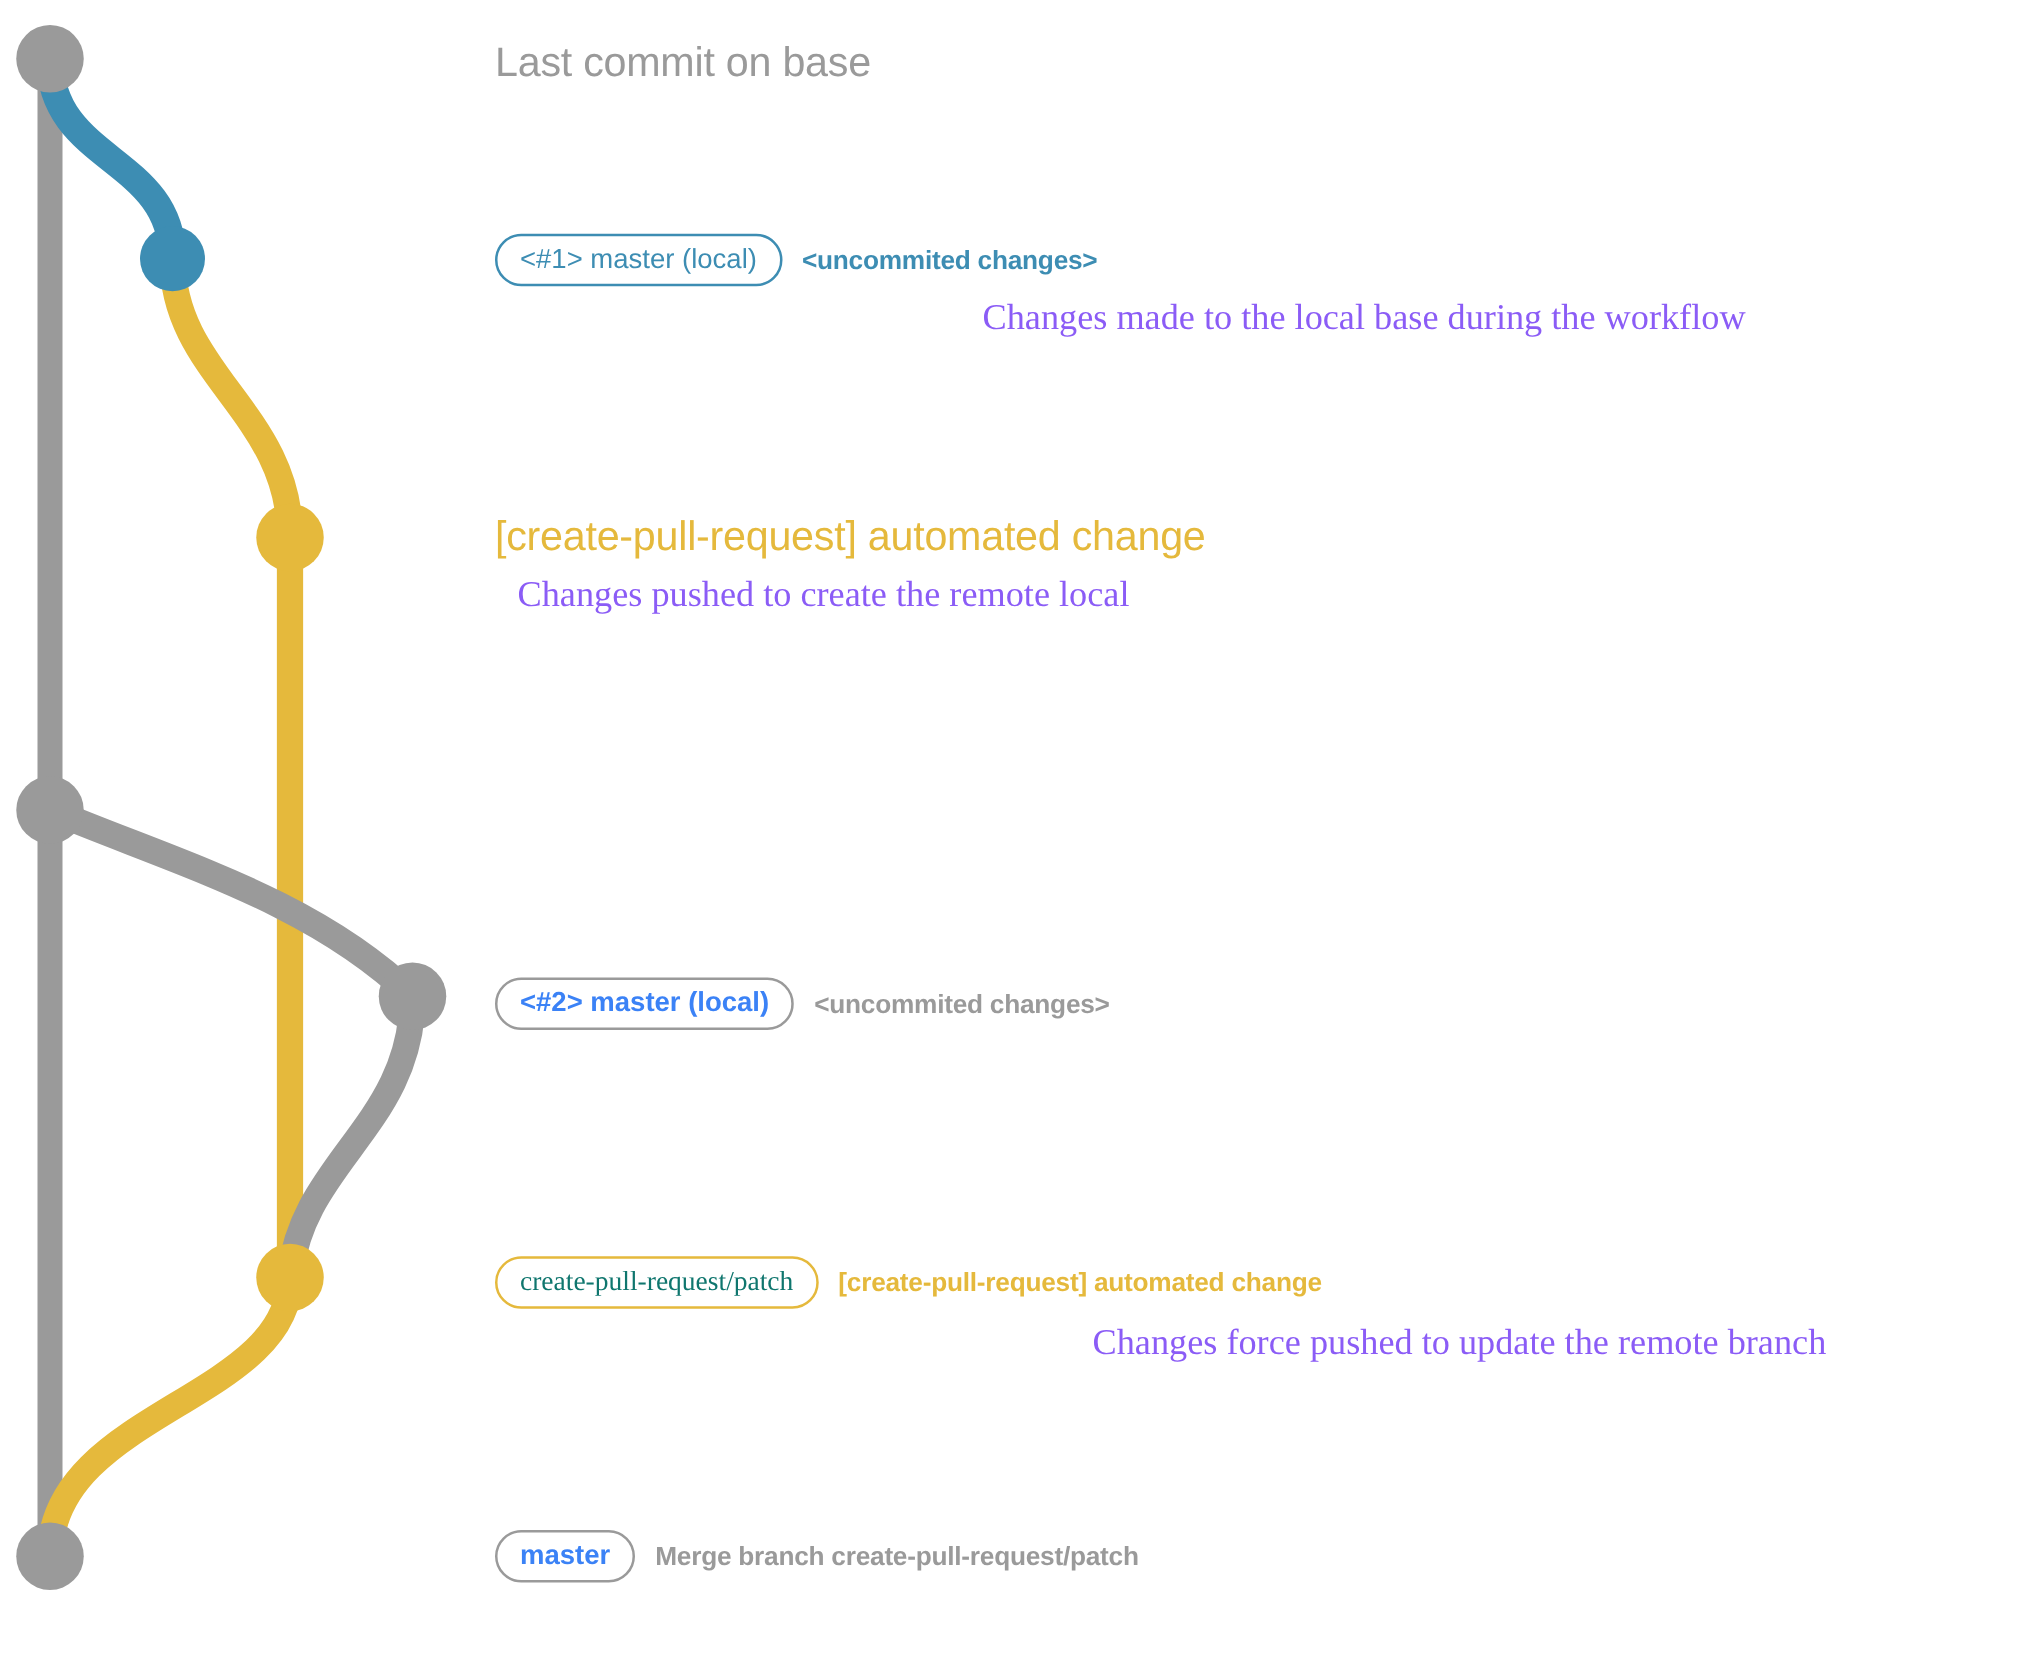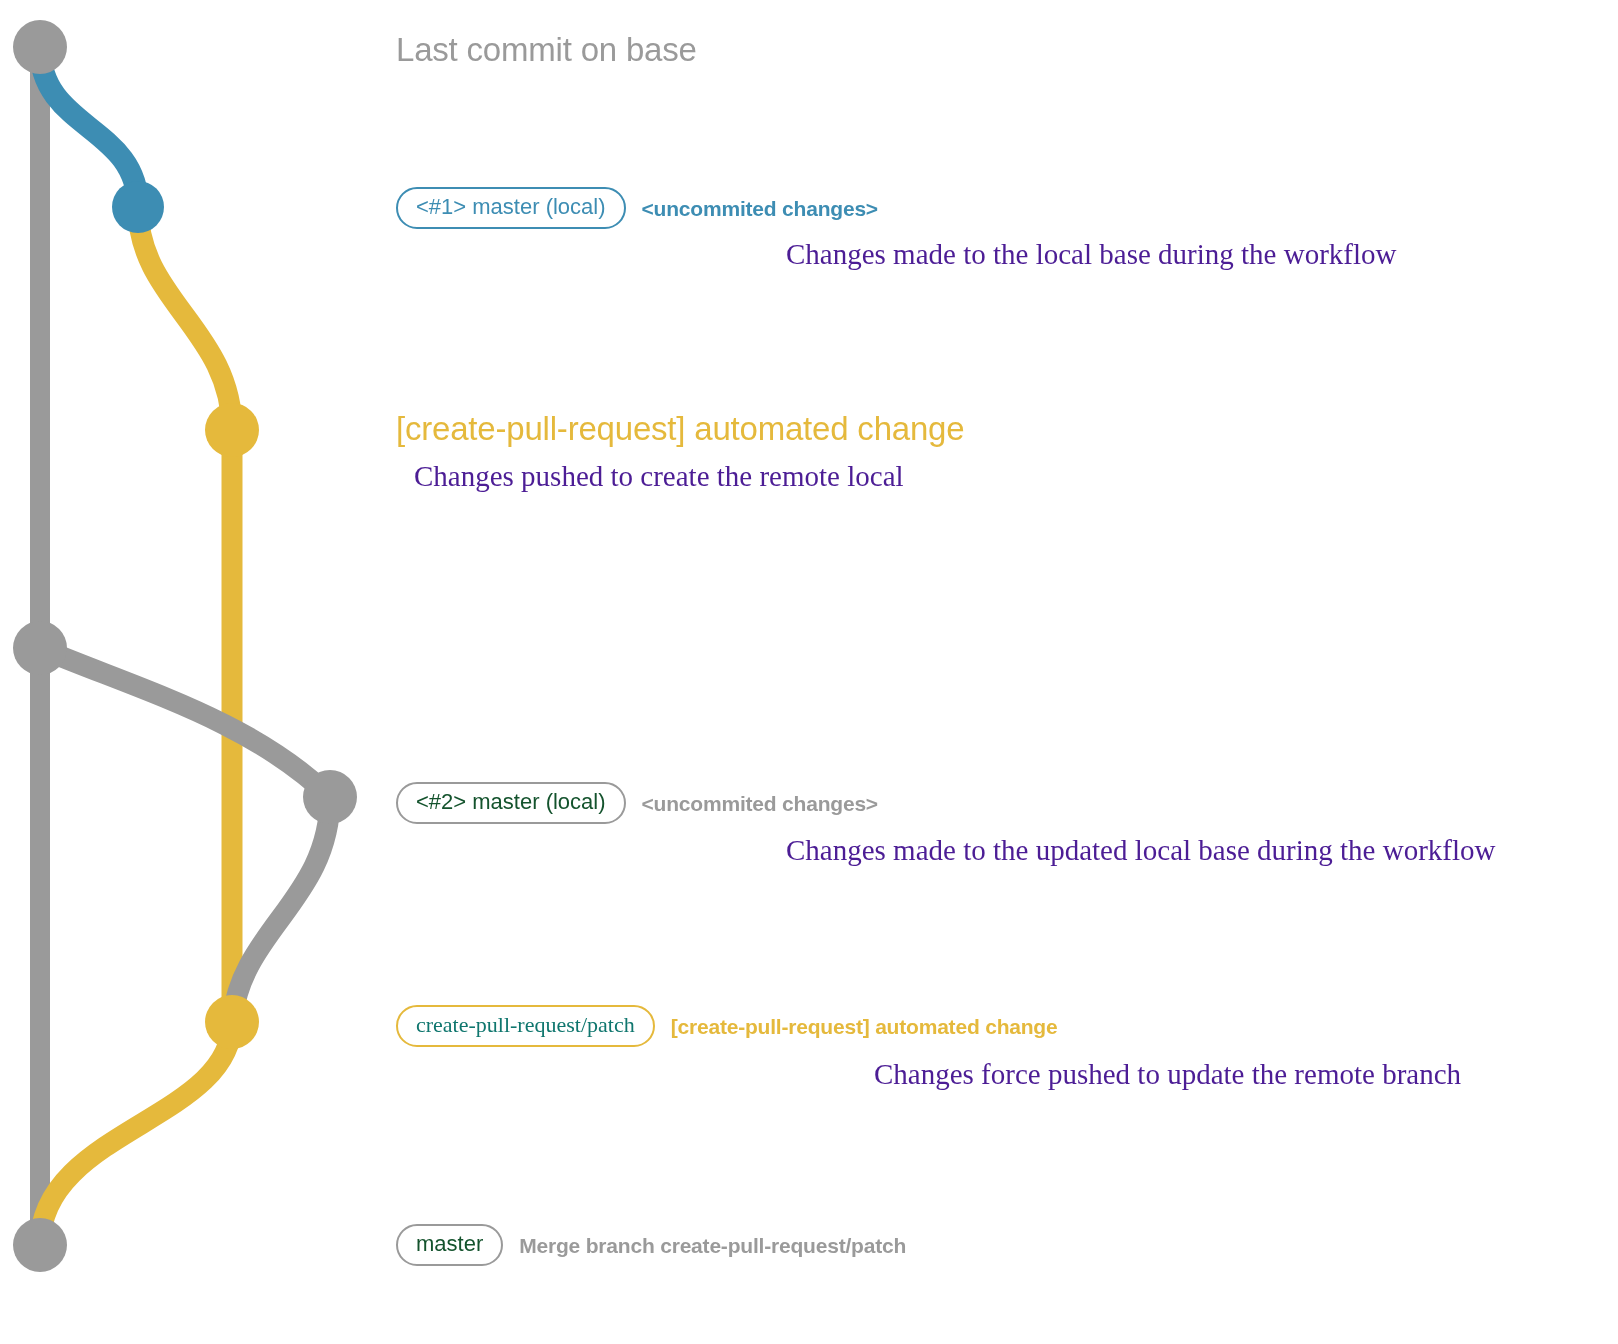--- a/index.html
+++ b/index.html
@@ -62,41 +62,41 @@
     border-radius: 22px;
     padding: 7px 18px 9px 18px;
     font-family: "Liberation Sans", sans-serif;
     font-size: 22px;
     line-height: 1;
     color: #9a9a9a;
     box-sizing: border-box;
   }
   .badge.blue   { border-color: #3d8db3; color: #3d8db3; }
   .badge.yellow { border-color: #e5b93c; color: #0f766e; font-family: Liberation Serif, serif; }
-  .badge.grey   { border-color: #9a9a9a; color: #14532d; }
+  .badge.grey   { border-color: #9a9a9a; color: #3b82f6; font-weight: bold; }
 
   .badge-caption {
     margin-left: 16px;
     font-family: "Liberation Sans", sans-serif;
     font-size: 21px;
     line-height: 1;
     white-space: nowrap;
     letter-spacing: -0.2px;
     font-weight: bold;
   }
   .badge-caption.blue   { color: #3d8db3; }
   .badge-caption.grey   { color: #9a9a9a; }
   .badge-caption.yellow { color: #e5b93c; }
 
   .desc {
     position: absolute;
     font-family: "Liberation Serif", serif;
     font-size: 29px;
     line-height: 1;
-    color: #4c1d95;
+    color: #8b5cf6;
     white-space: nowrap;
   }
 </style>
 </head>
 <body>
 
 <svg id="graph" viewBox="0 0 400 1344" width="400" height="1344" aria-hidden="true">
 
   <path d="M 40 47 L 40 1245" stroke="#9a9a9a" stroke-width="20" fill="none" stroke-linecap="round"></path>
 
@@ -140,21 +140,20 @@
   </div>
   <div class="desc" style="left:414px; top:462px;">Changes pushed to create the remote local</div>
 
 
   <div class="ann-row" style="top:782px;">
     <div class="badge-line">
       <span class="badge grey">&lt;#2&gt; master (local)</span>
       <span class="badge-caption grey">&lt;uncommited changes&gt;</span>
     </div>
   </div>
-  <div class="desc" style="left:786px; top:836px;">Changes made to the updated local base during the workflow</div>
 
   <div class="ann-row" style="top:1005px;">
     <div class="badge-line">
       <span class="badge yellow">create-pull-request/patch</span>
       <span class="badge-caption yellow">[create-pull-request] automated change</span>
     </div>
   </div>
   <div class="desc" style="left:874px; top:1060px;">Changes force pushed to update the remote branch</div>
 
   <div class="ann-row" style="top:1224px;text-align:center;">

